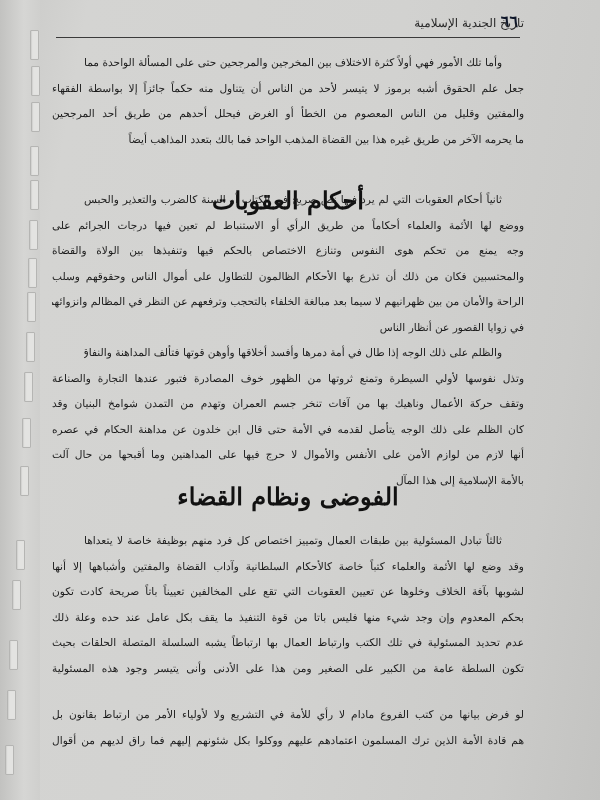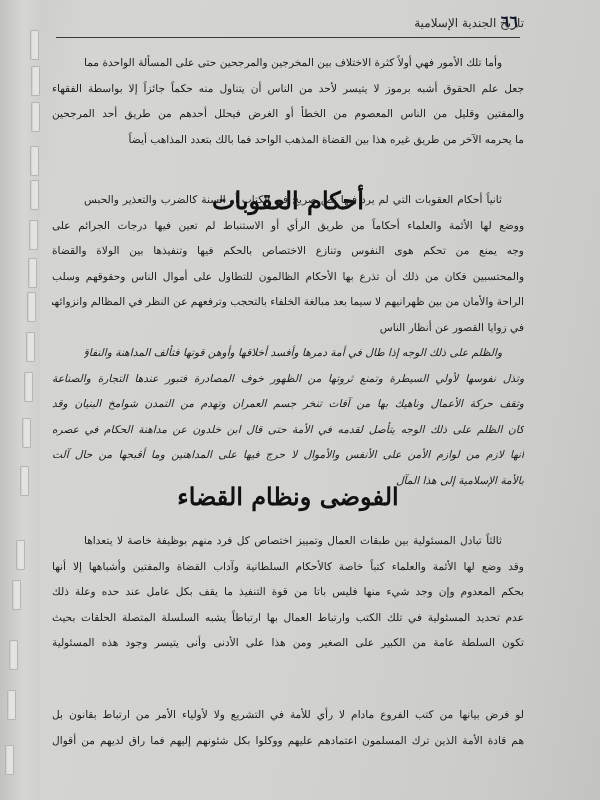--- a/index.html
+++ b/index.html
@@ -91,34 +91,35 @@
 
   <div class="para" style="top:187px;">
     <span class="line indent">ثانياً أحكام العقوبات التي لم يرد فيها نص صريح في الكتاب أو السنة كالضرب والتعذير والحبس</span>
     <span class="line">ووضع لها الأئمة والعلماء أحكاماً من طريق الرأي أو الاستنباط لم تعين فيها درجات الجرائم على</span>
     <span class="line">وجه يمنع من تحكم هوى النفوس وتنازع الاختصاص بالحكم فيها وتنفيذها بين الولاة والقضاة</span>
     <span class="line">والمحتسبين فكان من ذلك أن تذرع بها الأحكام الظالمون للتطاول على أموال الناس وحقوقهم وسلب</span>
     <span class="line">الراحة والأمان من بين ظهرانيهم لا سيما بعد مبالغة الخلفاء بالتحجب وترفعهم عن النظر في المظالم وانزوائهم</span>
     <span class="line last">في زوايا القصور عن أنظار الناس</span>
   </div>
 
-  <div class="para" style="top:340px;font-style:italic;">
+  <div class="para" style="top:340px;">
     <span class="line indent">والظلم على ذلك الوجه إذا طال في أمة دمرها وأفسد أخلاقها وأوهن قوتها فتألف المداهنة والنفاق</span>
     <span class="line">وتذل نفوسها لأولي السيطرة وتمنع ثروتها من الظهور خوف المصادرة فتبور عندها التجارة والصناعة</span>
     <span class="line">وتقف حركة الأعمال وناهيك بها من آفات تنخر جسم العمران وتهدم من التمدن شوامخ البنيان وقد</span>
     <span class="line">كان الظلم على ذلك الوجه يتأصل لقدمه في الأمة حتى قال ابن خلدون عن مداهنة الحكام في عصره</span>
     <span class="line">أنها لازم من لوازم الأمن على الأنفس والأموال لا حرج فيها على المداهنين وما أقبحها من حال آلت</span>
     <span class="line last">بالأمة الإسلامية إلى هذا المآل</span>
   </div>
 
   <div class="heading" style="top:482px;">الفوضى ونظام القضاء</div>
 
   <div class="para" style="top:528px;">
     <span class="line indent">ثالثاً تبادل المسئولية بين طبقات العمال وتمييز اختصاص كل فرد منهم بوظيفة خاصة لا يتعداها</span>
     <span class="line">وقد وضع لها الأئمة والعلماء كتباً خاصة كالأحكام السلطانية وآداب القضاة والمفتين وأشباهها إلا أنها</span>
+    <span class="line">لشوبها بآفة الخلاف وخلوها عن تعيين العقوبات التي تقع على المخالفين تعييناً باتاً صريحة كادت تكون</span>
     <span class="line">بحكم المعدوم وإن وجد شيء منها فليس باتا من قوة التنفيذ ما يقف بكل عامل عند حده وعلة ذلك</span>
     <span class="line">عدم تحديد المسئولية في تلك الكتب وارتباط العمال بها ارتباطاً يشبه السلسلة المتصلة الحلقات بحيث</span>
     <span class="line">تكون السلطة عامة من الكبير على الصغير ومن هذا على الأدنى وأنى يتيسر وجود هذه المسئولية</span>
   </div>
 
   <div class="para" style="top:686px;margin-top:16px;">
     <span class="line">لو فرض بيانها من كتب الفروع مادام لا رأي للأمة في التشريع ولا لأولياء الأمر من ارتباط بقانون بل</span>
     <span class="line">هم قادة الأمة الذين ترك المسلمون اعتمادهم عليهم ووكلوا بكل شئونهم إليهم فما راق لديهم من أقوال</span>
   </div>
 </div>

